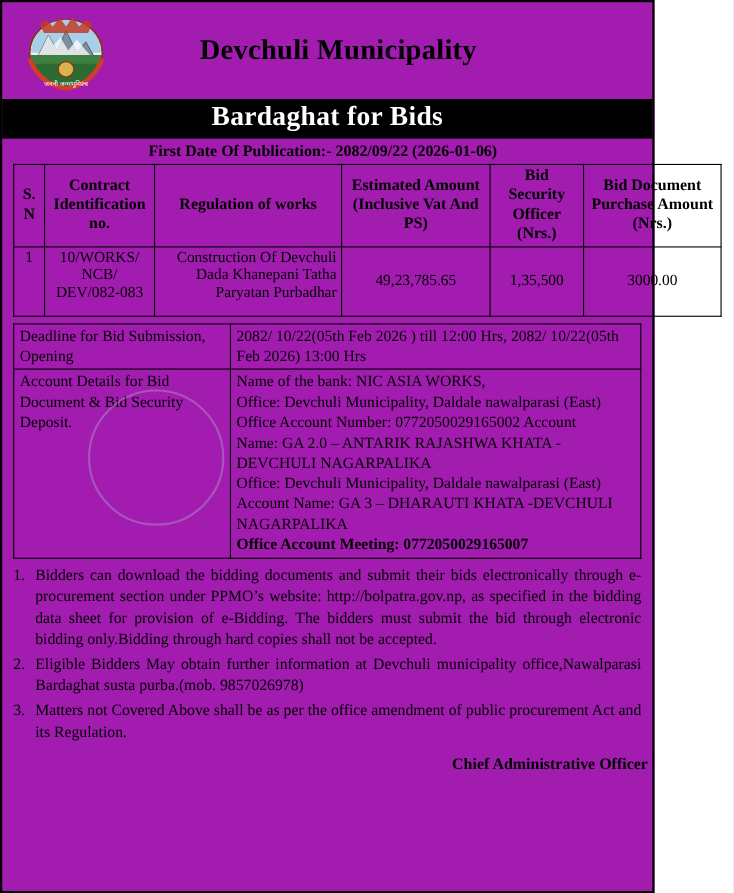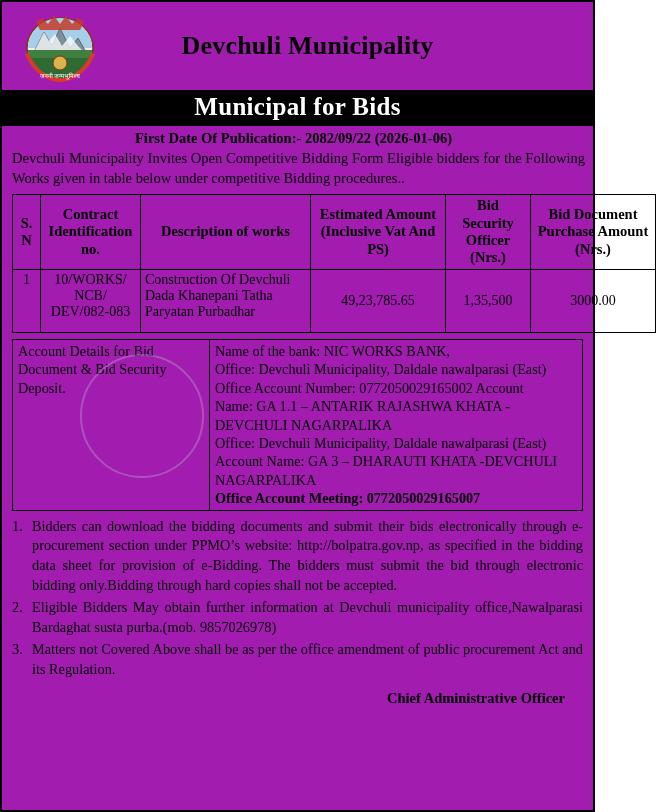--- a/index.html
+++ b/index.html
@@ -103,21 +103,21 @@
   }
   .main-table th {
     text-align: center;
     font-weight: bold;
     line-height: 1.2;
     font-size: 14.5px;
     vertical-align: middle;
   }
   .main-table td.c { text-align: center; }
   .main-table td.num { text-align: center; }
-  .row-body td { height: 58px; }
+  .row-body td { height: 58px; text-align: right; }
 
   .info-table {
     margin-top: 6px;
   }
   .info-table td {
     border: 1px solid #000;
     padding: 2px 5px;
     font-size: 14.2px;
     vertical-align: top;
     line-height: 1.3;
@@ -140,21 +140,21 @@
     flex: 0 0 20px;
   }
   .note-text {
     flex: 1 1 auto;
   }
 
   .signature {
     text-align: right;
     font-size: 14.5px;
     font-weight: bold;
-    padding: 8px 28px 0 0;
+    padding: 8px 4px 0 0;
   }
 
   
   .watermark {
     position: absolute;
     left: 78px;
     top: 352px;
     width: 120px;
     height: 120px;
     border-radius: 50%;
@@ -180,40 +180,39 @@
         <path d="M3 46 C10 66 28 74 38 74 C48 74 66 66 73 46 L69 45 C62 63 47 70 38 70 C29 70 14 63 7 45 Z" fill="#d23c2a"></path>
         <text x="38" y="70" font-size="6" text-anchor="middle" fill="#ffffff" font-family="'Liberation Serif', serif">जननी जन्मभूमिश्च</text>
         <path d="M14 14 L20 10 L26 16 L32 8 L38 16 L44 8 L50 16 L56 10 L62 14 L58 22 L18 22 Z" fill="#c63a28" opacity="0.85"></path>
       </svg>
     </div>
     <div class="header-text">
       <div class="org-name">Devchuli Municipality</div>
     </div>
   </div>
 
-  <div class="title-bar">Municipal for Bids</div>
+  <div class="title-bar">Bardaghat for Bids</div>
 
   <div class="pub-date">First Date Of Publication:- 2082/09/22 (2026-01-06)</div>
 
-  <div class="intro">Devchuli Municipality Invites Open Competitive Bidding Form Eligible bidders for the Following Works given in table below under competitive Bidding procedures..</div>
 
   <table class="main-table">
     <colgroup>
       <col style="width:28px">
       <col style="width:100px">
       <col style="width:170px">
       <col style="width:135px">
       <col style="width:85px">
       <col style="width:125px">
     </colgroup>
     <thead>
       <tr>
         <th>S. N</th>
         <th>Contract Identification no.</th>
-        <th>Description of works</th>
+        <th>Regulation of works</th>
         <th>Estimated Amount (Inclusive Vat And PS)</th>
         <th>Bid Security Officer (Nrs.)</th>
         <th>Bid Document Purchase Amount (Nrs.)</th>
       </tr>
     </thead>
     <tbody>
       <tr class="row-body">
         <td class="c">1</td>
         <td class="c">10/WORKS/ NCB/ DEV/082-083</td>
         <td>Construction Of Devchuli Dada Khanepani Tatha Paryatan Purbadhar</td>
@@ -224,26 +223,30 @@
     </tbody>
   </table>
 
   <table class="info-table">
     <colgroup>
       <col style="width:197px">
       <col>
     </colgroup>
     <tbody>
       <tr>
+        <td class="info-label">Deadline for Bid Submission, Opening</td>
+        <td>2082/ 10/22(05th  Feb 2026 ) till 12:00 Hrs, 2082/ 10/22(05th Feb 2026) 13:00 Hrs</td>
+      </tr>
+      <tr>
         <td class="info-label">Account Details  for  Bid Document &amp; Bid Security Deposit.</td>
         <td>
-          <div>Name of the bank:  NIC WORKS BANK,</div>
+          <div>Name of the bank:  NIC ASIA WORKS,</div>
           <div>Office: Devchuli Municipality, Daldale nawalparasi (East)</div>
           <div>Office Account Number: 0772050029165002 Account</div>
-          <div>Name:  GA 1.1 – ANTARIK RAJASHWA  KHATA -DEVCHULI NAGARPALIKA</div>
+          <div>Name:  GA 2.0 – ANTARIK RAJASHWA  KHATA -DEVCHULI NAGARPALIKA</div>
           <div>Office: Devchuli Municipality, Daldale  nawalparasi (East)</div>
           <div>Account  Name:  GA 3 – DHARAUTI KHATA   -DEVCHULI NAGARPALIKA</div>
           <div class="bold">Office Account Meeting: 0772050029165007</div>
         </td>
       </tr>
     </tbody>
   </table>
 
   <div class="notes">
     <div class="note">

